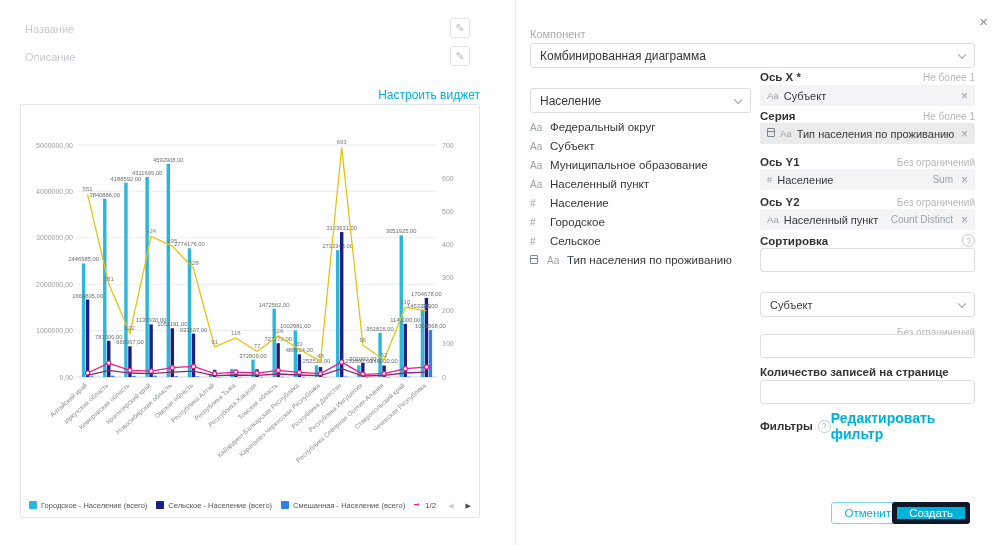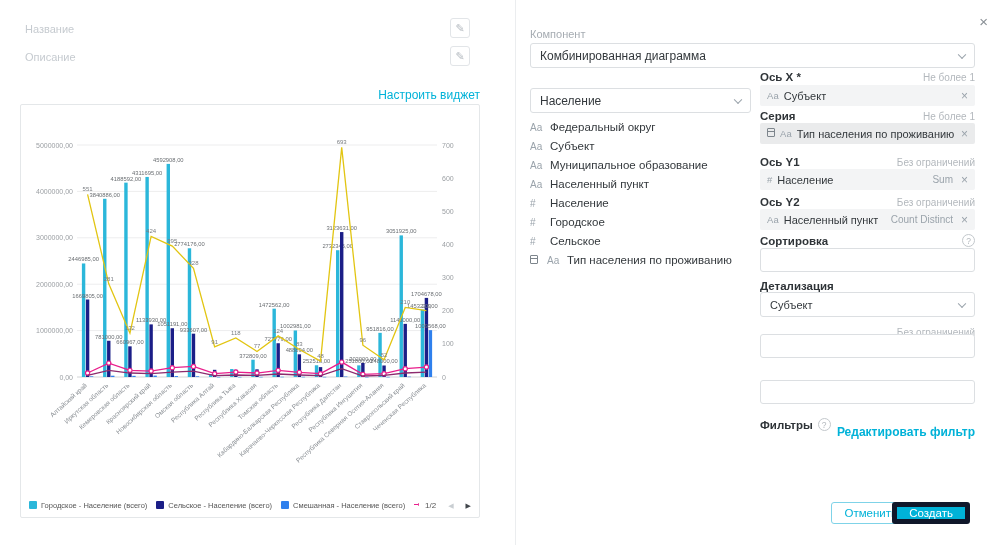--- a/index.html
+++ b/index.html
@@ -60,21 +60,21 @@
   .chip-agg + .chip-x { margin-left:0; }
   .txt-input { position:absolute; left:760px; width:215px; height:24px; border:1px solid #dcdfe2;
                border-radius:3px; background:#fff; font-family:inherit; font-size:11px; padding:0 8px; }
   .fields { position:absolute; left:530px; top:121px; width:225px; display:flex; flex-direction:column; gap:7px; }
   .f-item { display:flex; align-items:center; gap:6px; cursor:pointer; }
   .f-ic { min-width:14px; color:#9aa3ab; font-size:10px; flex:none; }
   .f-ic-cal { min-width:11px; }
   .f-lb { font-size:11.5px; color:#33383c; }
   .cal { display:inline-block; width:8px; height:9px; border:1px solid #7d858c; border-radius:1px; position:relative; }
   .cal::before { content:''; position:absolute; left:0; right:0; top:2px; height:1px; background:#7d858c; }
-  .edit-filter-link { color:#00b2d8; font-size:12px; font-weight:700; cursor:pointer;margin-top:15px; }
+  .edit-filter-link { color:#00b2d8; font-size:14px; font-weight:700; cursor:pointer; }
   .limit-row { position:absolute; left:760px; width:215px; text-align:right; }
 
   .btn { position:absolute; top:502px; height:22px; border-radius:3px; font-size:11.5px;
          font-family:inherit; cursor:pointer; padding:0 12px; }
   .btn-ghost { right:90px; background:#fff; border:1px solid #7fd3e8; color:#00b2d8; }
   .btn-primary { right:30px; background:#00b2d8; border:5px solid #0f172a; color:#fff; }
 </style>
 </head>
 <body>
 
@@ -373,32 +373,32 @@
     <span class="chip-agg">Count Distinct</span>
     <span class="chip-x">×</span>
   </div>
 
   <div class="sec-head" style="top:234px">
     <span class="sec-title">Сортировка</span>
     <span class="help">?</span>
   </div>
   <input class="txt-input" style="top: 248px;">
 
-  <div class="sec-head" style="top:280px">
-    <span class="sec-title">Детализация</span>
-  </div>
   <div class="select" style="left:760px; top:292px; width:215px; font-size:11px">
     <span>Субъект</span>
     <span class="chev"></span>
   </div>
   <div class="limit-row" style="top:322px">
     <span class="sec-limit">Без ограничений</span>
   </div>
   <input class="txt-input" style="top: 334px;">
 
+  <div class="sec-head" style="top:366px">
+    <span class="sec-title">Количество записей на странице</span>
+  </div>
   <input class="txt-input" style="top: 380px;">
 
   <div class="sec-head" style="top:410px">
     <span style="display:flex; gap:5px; align-items:center">
       <span class="sec-title">Фильтры</span>
       <span class="help">?</span>
     </span>
     <span class="edit-filter-link">Редактировать фильтр</span>
   </div>
 

